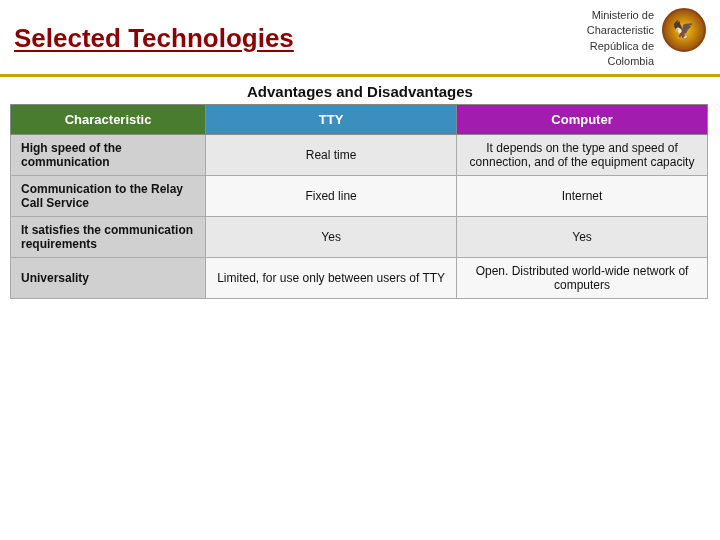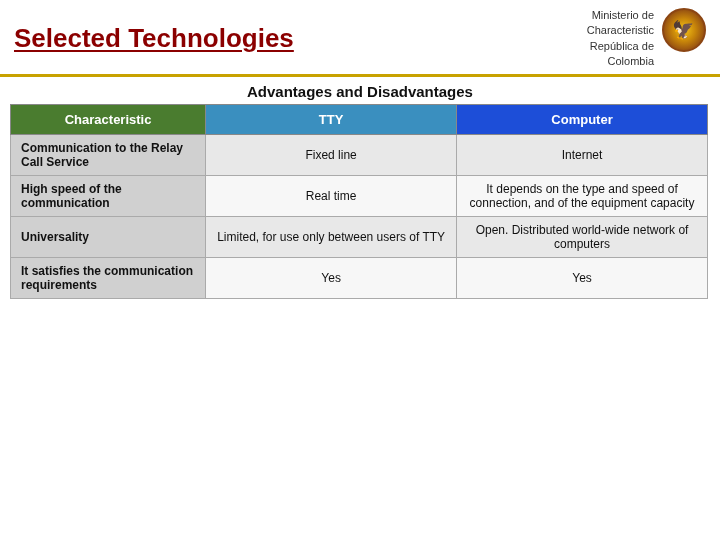--- a/index.html
+++ b/index.html
@@ -96,21 +96,21 @@
     }
 
     thead th.col-tty {
       background: #3a8fbf;
       color: #fff;
       width: 36%;
       text-align: center;
     }
 
     thead th.col-comp {
-      background: #1d4ed8;
+      background: #a21caf;
       color: #fff;
       width: 36%;
       margin-top: 35px;
     }
 
     tbody tr td {
       padding: 6px 10px;
       font-size: 12px;
       border: 1px solid #aaa;
       vertical-align: middle;
@@ -156,36 +156,36 @@
     <table>
       <thead>
         <tr>
           <th class="col-char">Characteristic</th>
           <th class="col-tty">TTY</th>
           <th class="col-comp">Computer</th>
         </tr>
       </thead>
       <tbody id="table-body">
       <tr>
+            <td class="col-char">High speed of the communication</td>
+            <td>Real time</td>
+            <td>It depends on the type and speed of connection, and of the equipment capacity</td>
+          </tr>
+          <tr>
             <td class="col-char">Communication to the Relay Call Service</td>
             <td>Fixed line</td>
             <td>Internet</td>
           </tr>
           <tr>
-            <td class="col-char">High speed of the communication</td>
-            <td>Real time</td>
-            <td>It depends on the type and speed of connection, and of the equipment capacity</td>
+            <td class="col-char">It satisfies the communication requirements</td>
+            <td>Yes</td>
+            <td>Yes</td>
           </tr>
           <tr>
             <td class="col-char">Universality</td>
             <td>Limited, for use only between users of TTY</td>
             <td>Open. Distributed world-wide network of computers</td>
-          </tr>
-          <tr>
-            <td class="col-char">It satisfies the communication requirements</td>
-            <td>Yes</td>
-            <td>Yes</td>
           </tr>
         </tbody>
     </table>
   </div>
 
 </div>
 
 </body></html>

